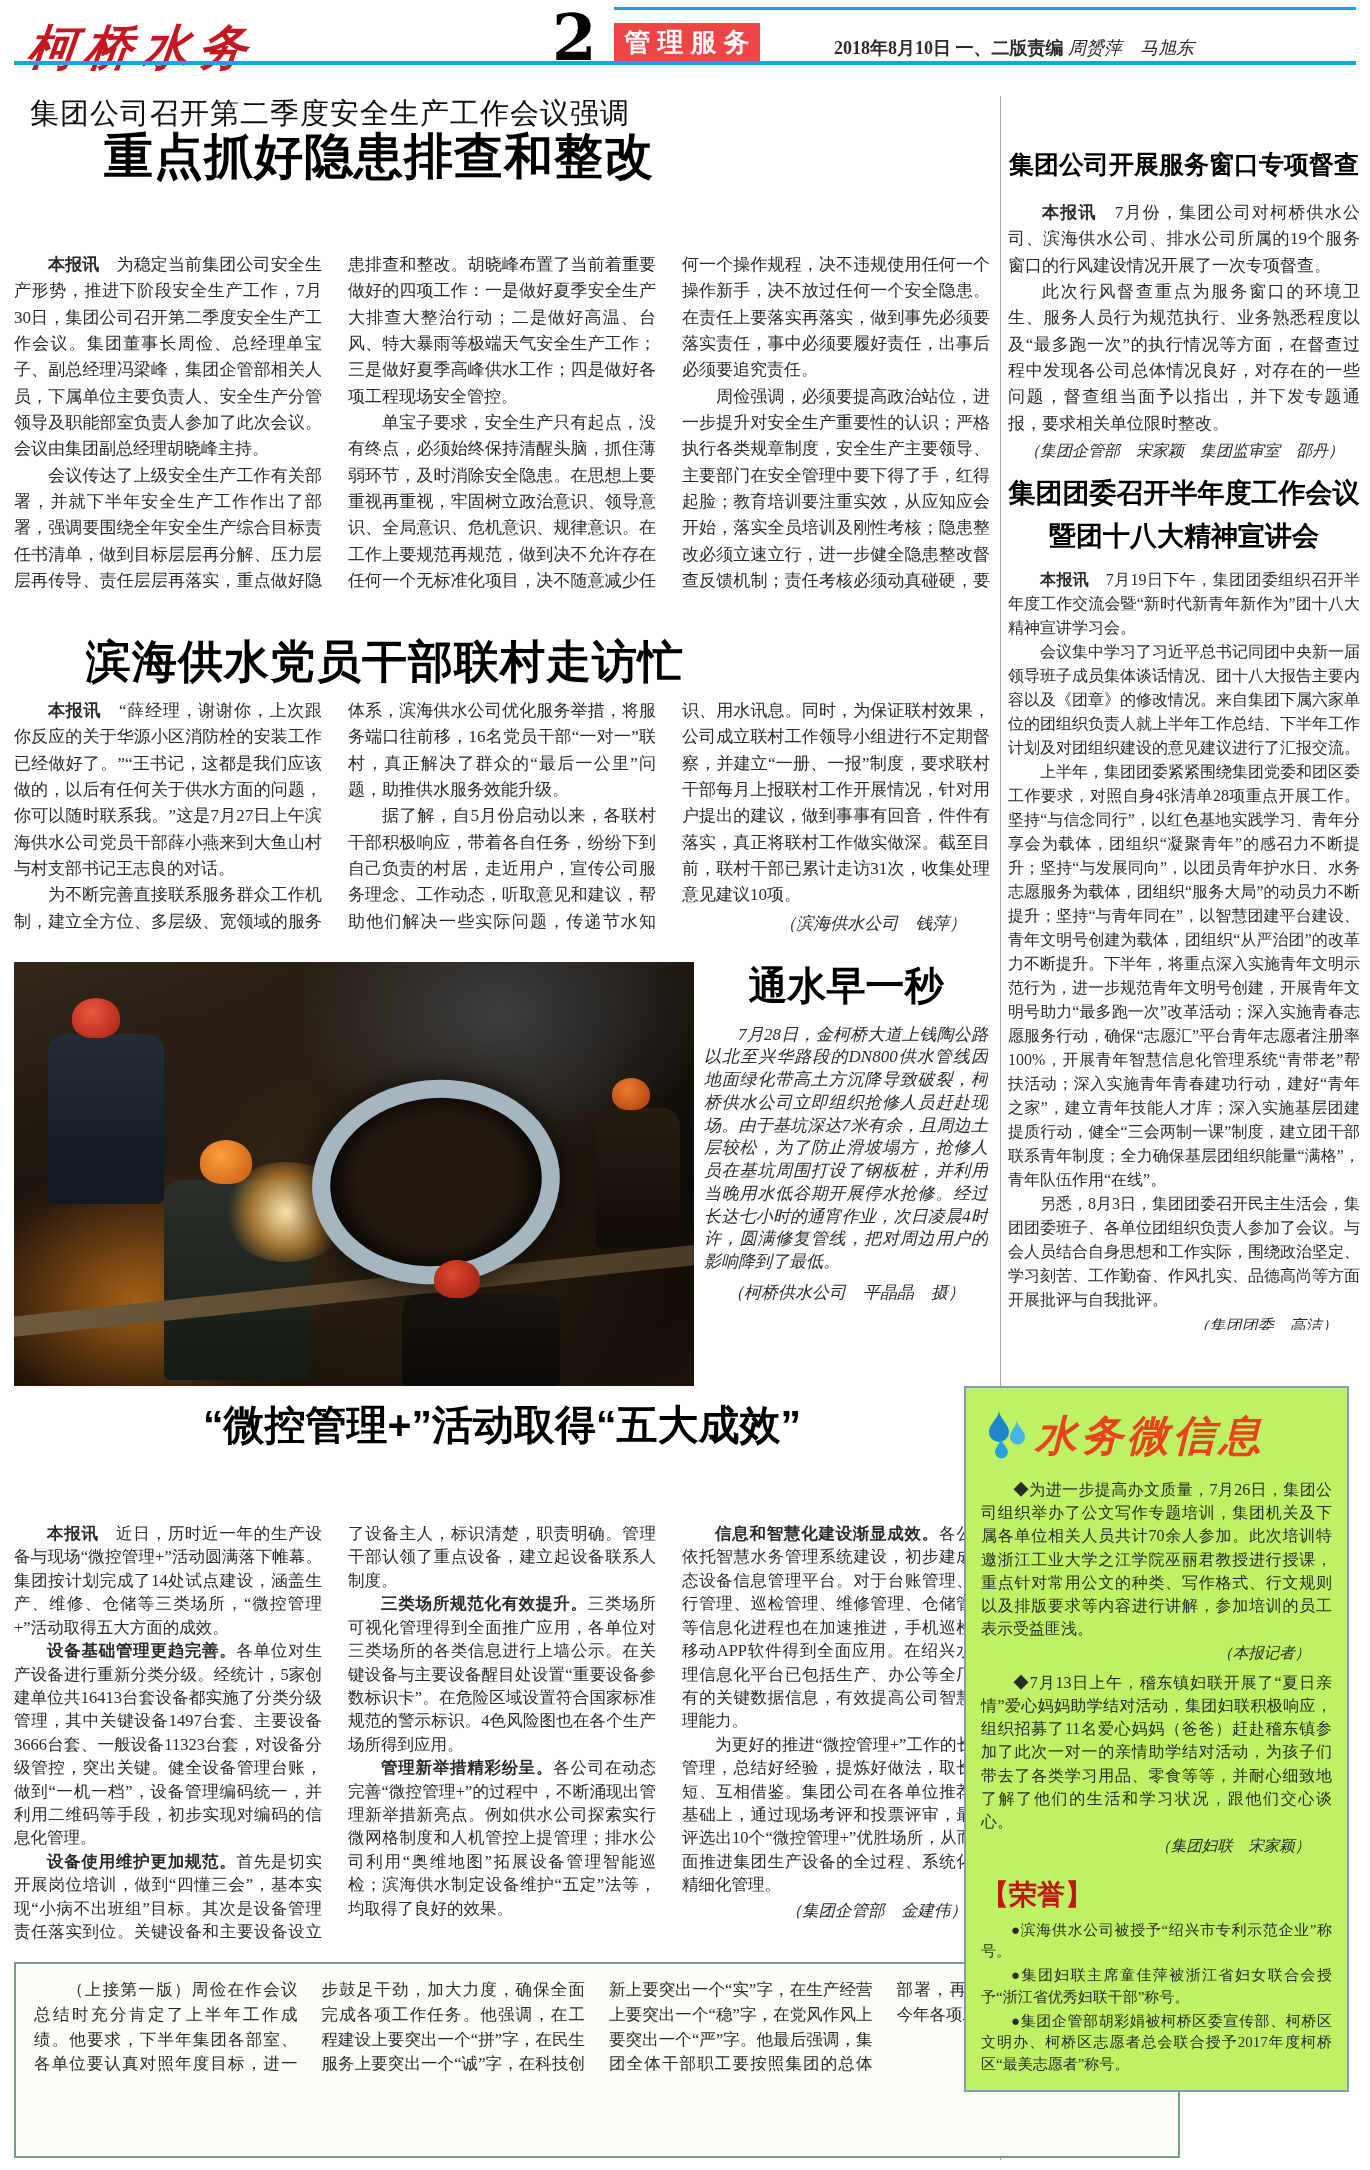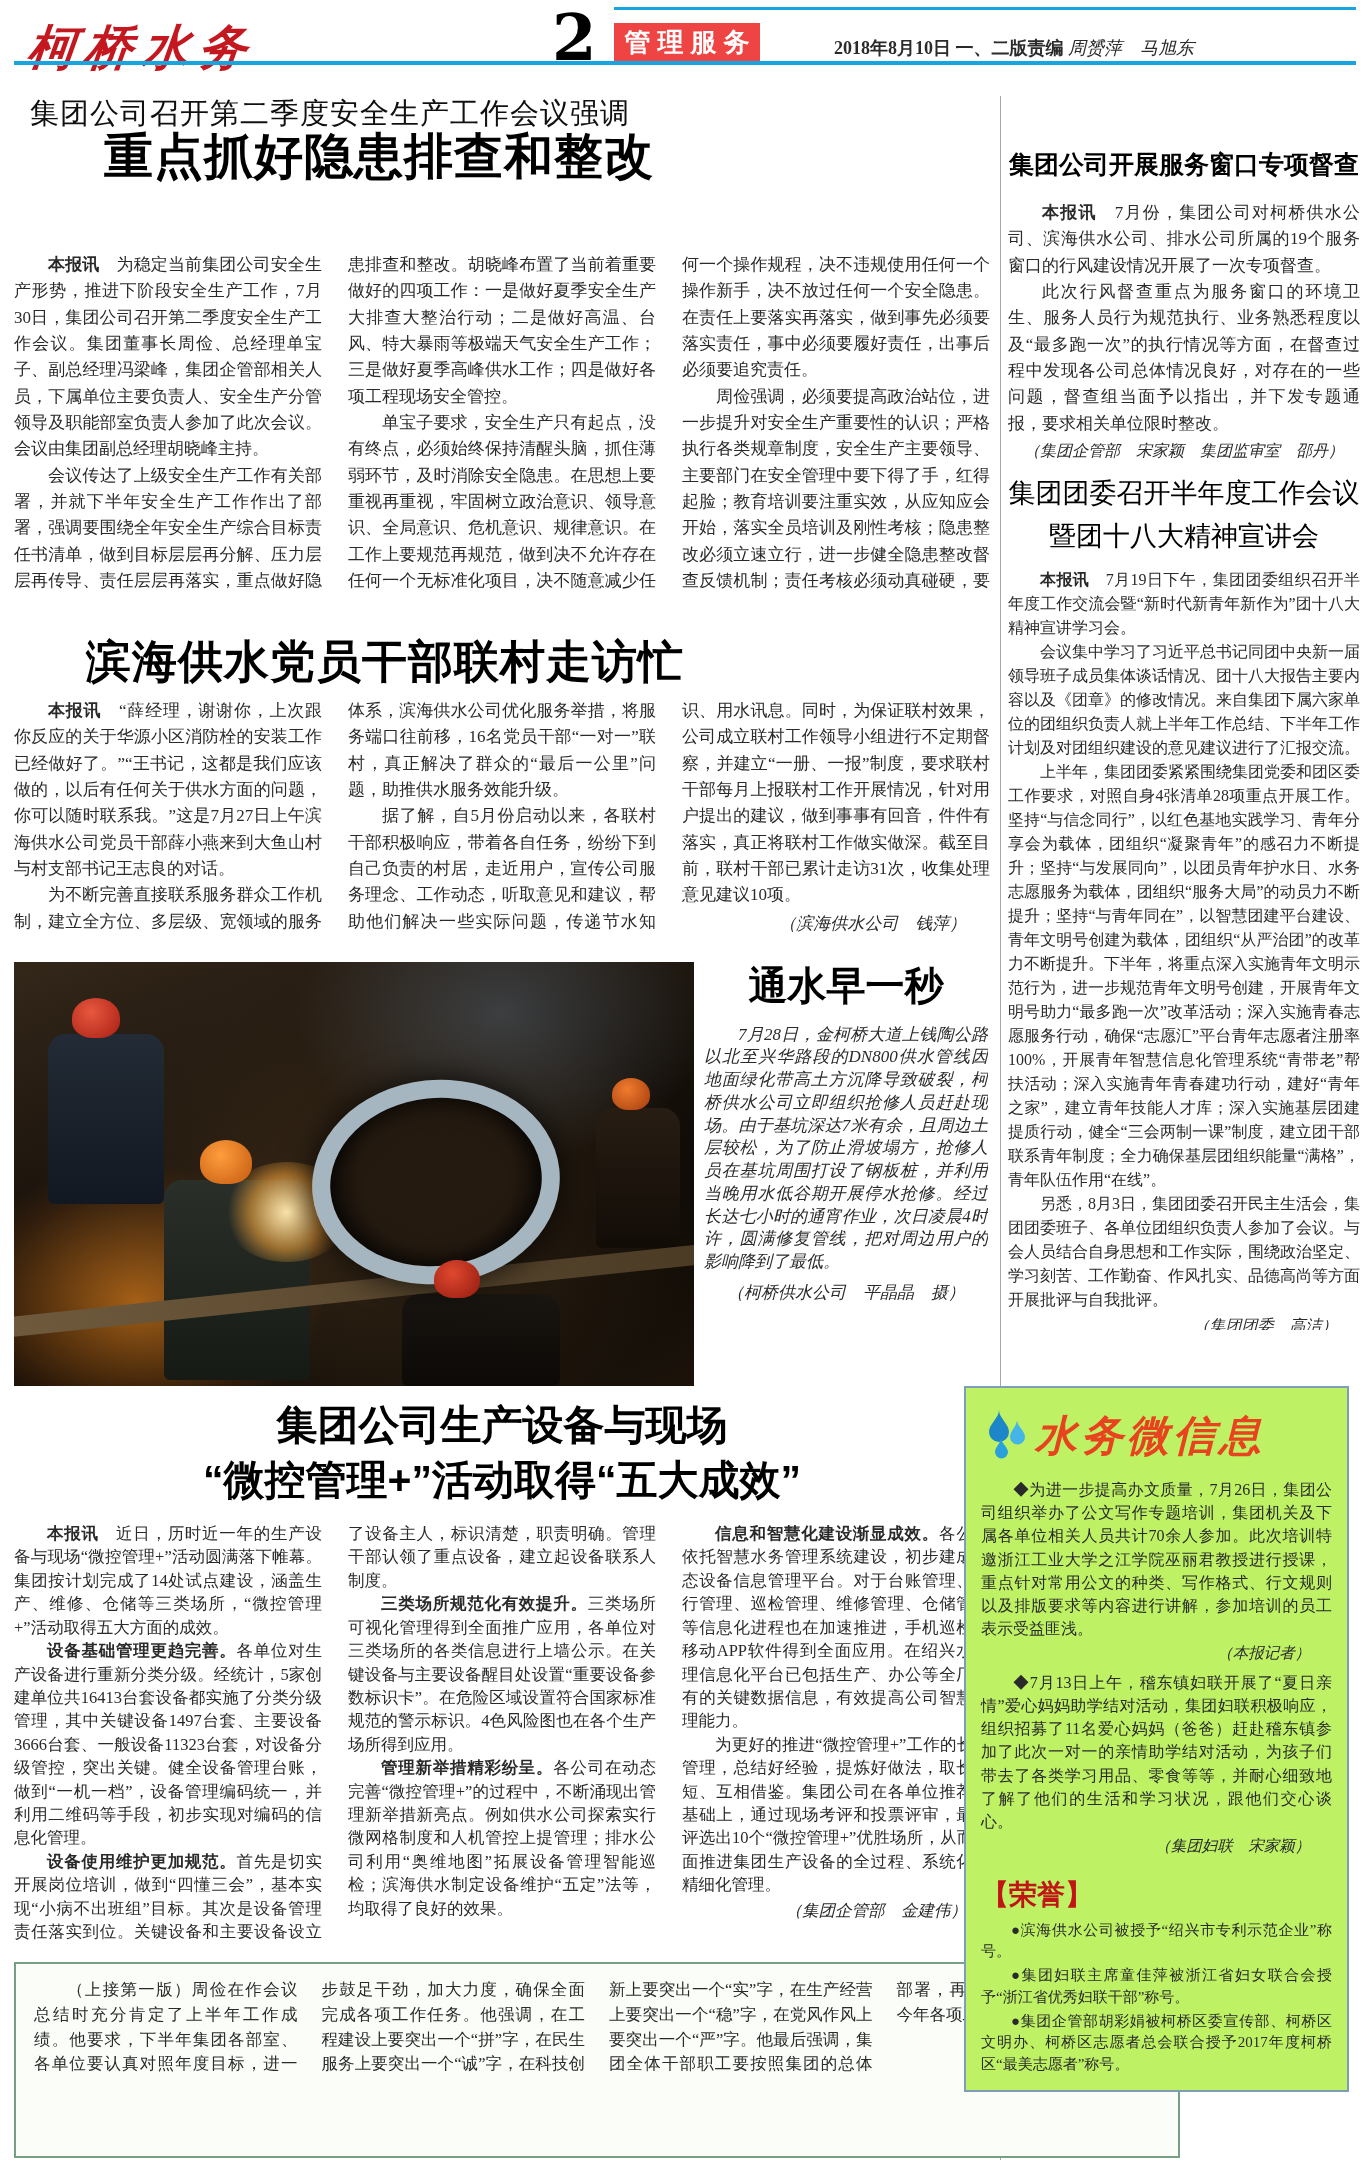--- a/index.html
+++ b/index.html
@@ -70,21 +70,21 @@
   
   .greenbox{left:14px;top:1962px;width:1166px;height:196px;border:2px solid #76a086;background:#fafdf8;
             box-sizing:border-box;padding:14px 18px;column-count:4;column-gap:24px;
             font-size:16.5px;line-height:1.5;overflow:hidden;}
   .greenbox .credit{padding-right:.5em;}
   
   .side-head1{left:1008px;top:148px;width:352px;text-align:center;font-size:25px;}
   .side-body1{left:1008px;top:200px;width:352px;height:264px;font-size:17px;line-height:1.55;overflow:hidden;}
   .side-body1 .credit{text-align:center;padding-right:0;font-size:16px;}
   .side-head2{left:1008px;top:472px;width:352px;text-align:center;font-family:"Liberation Sans",sans-serif;
-              font-weight:400;font-size:27px;line-height:1.6;color:#000;}
+              font-weight:700;font-size:27px;line-height:1.6;color:#000;}
   .side-body2{left:1008px;top:568px;width:352px;height:762px;font-size:16px;line-height:1.5;overflow:hidden;}
   
   .weixinbox{left:964px;top:1386px;width:385px;height:706px;border:2px solid #7f9db9;background:#bef264;
              box-sizing:border-box;padding:16px 15px;overflow:hidden;}
   .wx-titlerow{display:flex;align-items:center;gap:8px;margin:4px 0 14px 4px;}
   .wx-title{color:#e8431f;font-weight:700;font-style:italic;font-size:42px;letter-spacing:4px;
             font-family:"Liberation Serif",serif;}
   .wx-items{font-size:16px;line-height:1.45;}
   .wx-items .para{margin-top:6px;}
   .wx-items .credit{font-size:15.5px;}
@@ -140,21 +140,20 @@
 </div>
 <div class="abs caption">
   <div class="cap-title">通水早一秒</div>
   <div class="cap-body">
       <p class="para">7月28日，金柯桥大道上钱陶公路以北至兴华路段的DN800供水管线因地面绿化带高土方沉降导致破裂，柯桥供水公司立即组织抢修人员赶赴现场。由于基坑深达7米有余，且周边土层较松，为了防止滑坡塌方，抢修人员在基坑周围打设了钢板桩，并利用当晚用水低谷期开展停水抢修。经过长达七小时的通宵作业，次日凌晨4时许，圆满修复管线，把对周边用户的影响降到了最低。</p>
       <p class="credit">（柯桥供水公司　平晶晶　摄）</p>
     </div>
 </div>
 
 <div class="abs headline3">
-  <div>集团公司生产设备与现场</div>
   <div>“微控管理+”活动取得“五大成效”</div>
 </div>
 <div class="abs art3">
     <p class="para"><b>本报讯</b>　近日，历时近一年的生产设备与现场“微控管理+”活动圆满落下帷幕。集团按计划完成了14处试点建设，涵盖生产、维修、仓储等三类场所，“微控管理+”活动取得五大方面的成效。</p>
     <p class="para"><b>设备基础管理更趋完善。</b>各单位对生产设备进行重新分类分级。经统计，5家创建单位共16413台套设备都实施了分类分级管理，其中关键设备1497台套、主要设备3666台套、一般设备11323台套，对设备分级管控，突出关键。健全设备管理台账，做到“一机一档”，设备管理编码统一，并利用二维码等手段，初步实现对编码的信息化管理。</p>
     <p class="para"><b>设备使用维护更加规范。</b>首先是切实开展岗位培训，做到“四懂三会”，基本实现“小病不出班组”目标。其次是设备管理责任落实到位。关键设备和主要设备设立了设备主人，标识清楚，职责明确。管理干部认领了重点设备，建立起设备联系人制度。</p>
     <p class="para"><b>三类场所规范化有效提升。</b>三类场所可视化管理得到全面推广应用，各单位对三类场所的各类信息进行上墙公示。在关键设备与主要设备醒目处设置“重要设备参数标识卡”。在危险区域设置符合国家标准规范的警示标识。4色风险图也在各个生产场所得到应用。</p>
     <p class="para"><b>管理新举措精彩纷呈。</b>各公司在动态完善“微控管理+”的过程中，不断涌现出管理新举措新亮点。例如供水公司探索实行微网格制度和人机管控上提管理；排水公司利用“奥维地图”拓展设备管理智能巡检；滨海供水制定设备维护“五定”法等，均取得了良好的效果。</p>
     <p class="para"><b>信息和智慧化建设渐显成效。</b>各公司依托智慧水务管理系统建设，初步建成动态设备信息管理平台。对于台账管理、运行管理、巡检管理、维修管理、仓储管理等信息化进程也在加速推进，手机巡检等移动APP软件得到全面应用。在绍兴水处理信息化平台已包括生产、办公等全厂所有的关键数据信息，有效提高公司智慧管理能力。</p>
     <p class="para">为更好的推进“微控管理+”工作的长效管理，总结好经验，提炼好做法，取长补短、互相借鉴。集团公司在各单位推荐的基础上，通过现场考评和投票评审，最终评选出10个“微控管理+”优胜场所，从而全面推进集团生产设备的全过程、系统化、精细化管理。</p>

